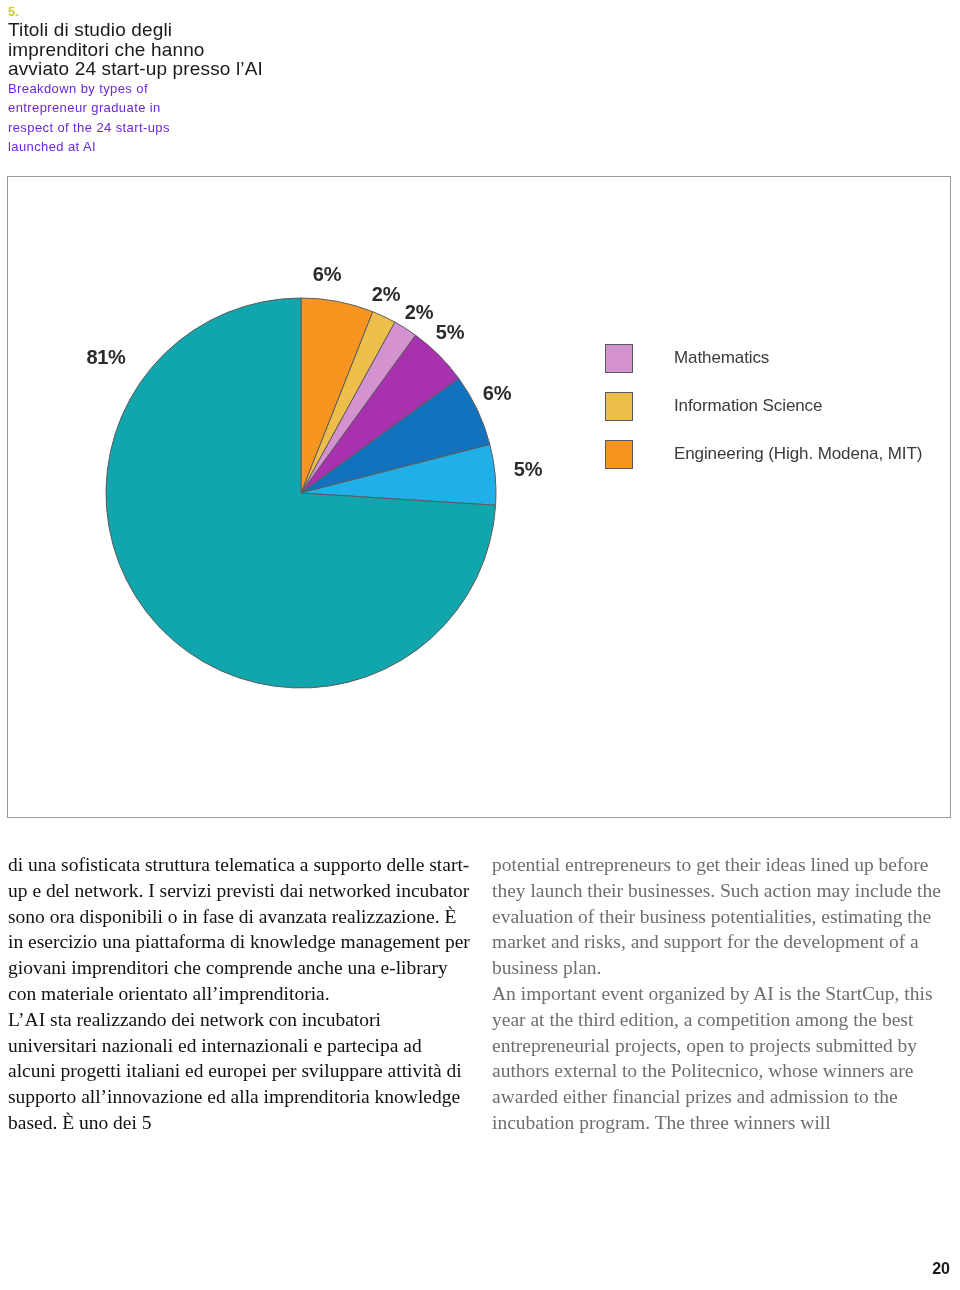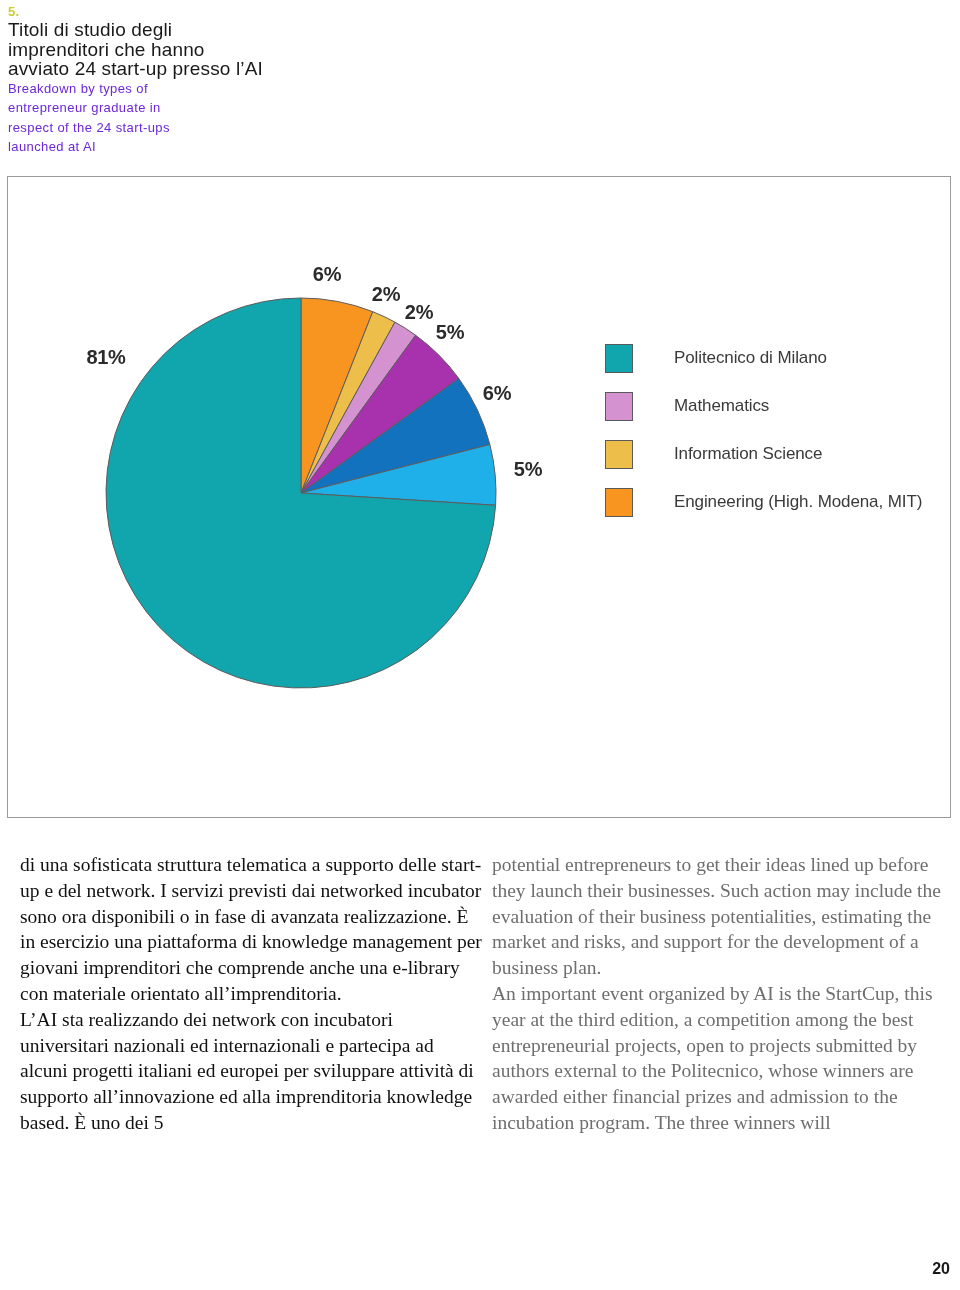--- a/index.html
+++ b/index.html
@@ -115,21 +115,21 @@
   
   .body-col {
     position: absolute;
     top: 852px;
     width: 462px;
     font-family: "Liberation Serif", serif;
     font-size: 19.5px;
     line-height: 25.8px;
   }
   #col-left {
-    left: 20px;
+    left: 8px;
     color: #111111;
   }
   #col-right {
     left: 492px;
     color: #6e6e6e;
   }
   .body-col p {
     margin: 0;
     white-space: pre-line;
   }
@@ -176,24 +176,20 @@
       <div class="pct-label" style="left: 319px; top: 97px;">6%</div>
       <div class="pct-label" style="left: 378px; top: 117px;">2%</div>
       <div class="pct-label" style="left: 411px; top: 135px;">2%</div>
       <div class="pct-label" style="left: 442px; top: 155px;">5%</div>
       <div class="pct-label" style="left: 489px; top: 216px;">6%</div>
       <div class="pct-label" style="left: 520px; top: 292px;">5%</div>
     </div>
 
   <div id="legend">
 
-  <div class="legend-row">
-        <span class="legend-swatch" style="background: rgb(17, 165, 173);"></span>
-        <span class="legend-label">Politecnico di Milano</span>
-      </div>
       <div class="legend-row">
         <span class="legend-swatch" style="background: rgb(212, 146, 208);"></span>
         <span class="legend-label">Mathematics</span>
       </div>
       <div class="legend-row">
         <span class="legend-swatch" style="background: rgb(237, 191, 74);"></span>
         <span class="legend-label">Information Science</span>
       </div>
       <div class="legend-row">
         <span class="legend-swatch" style="background: rgb(248, 148, 32);"></span>

